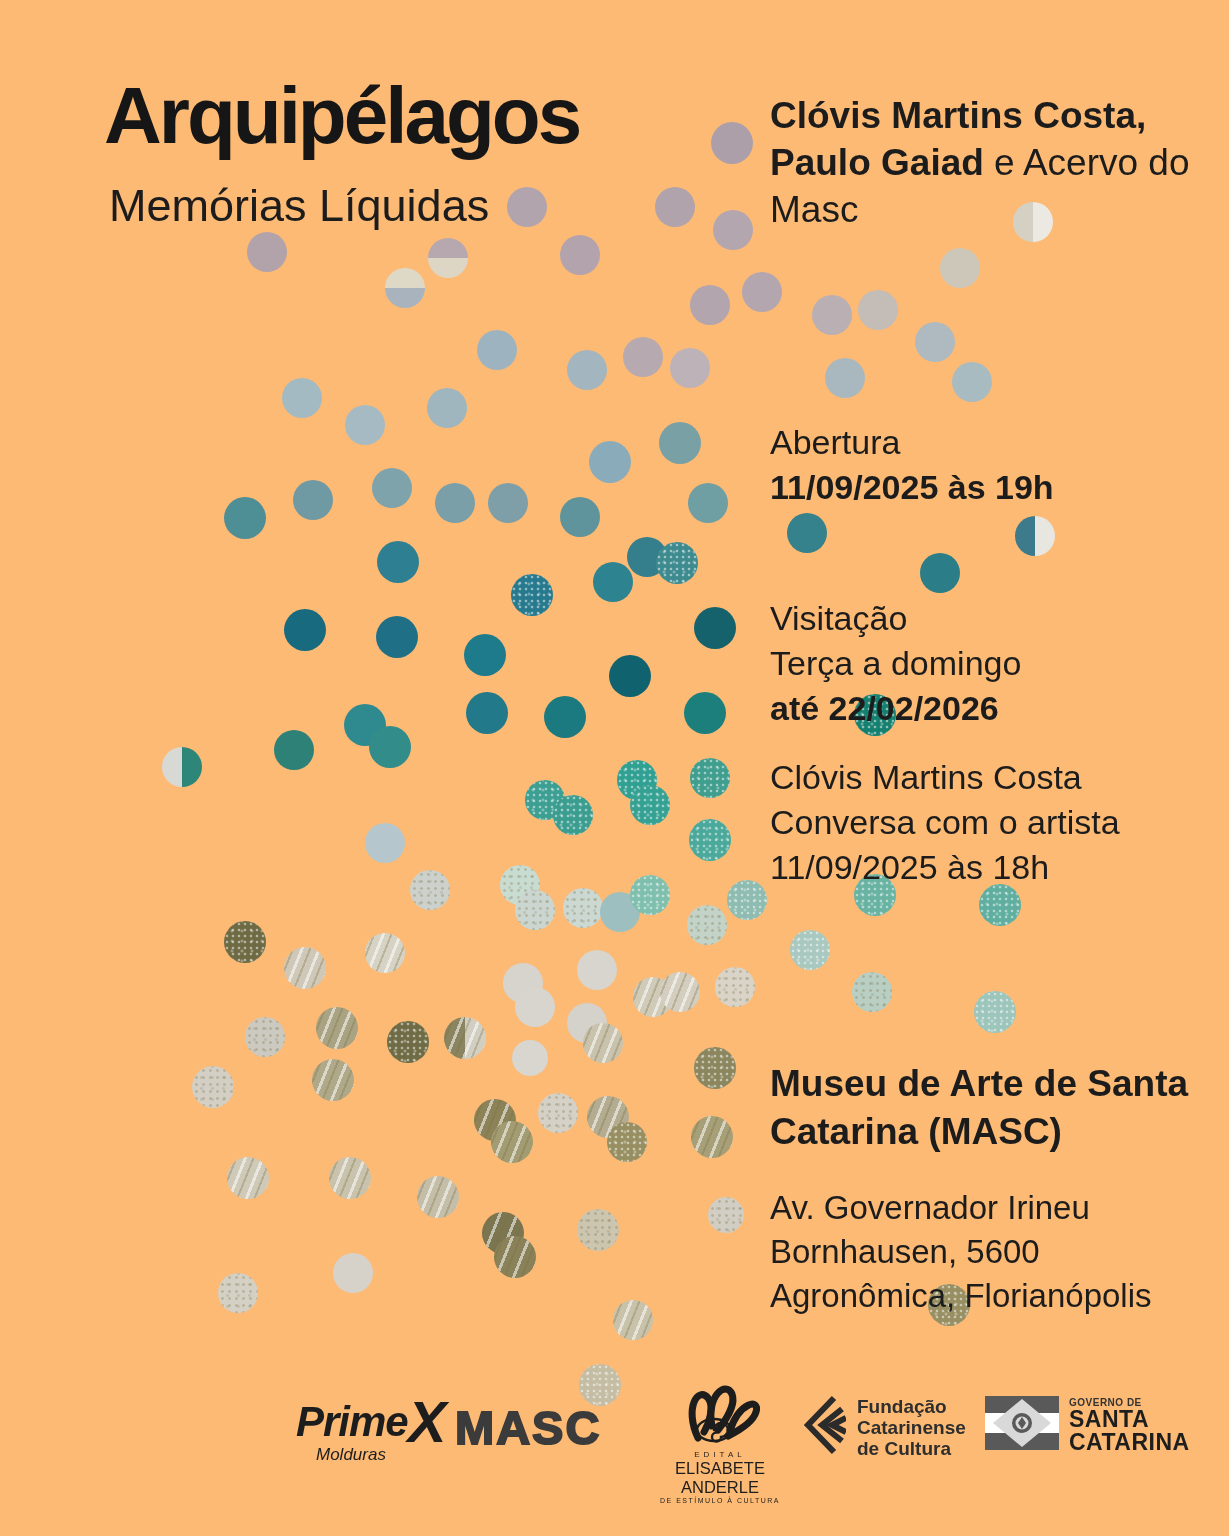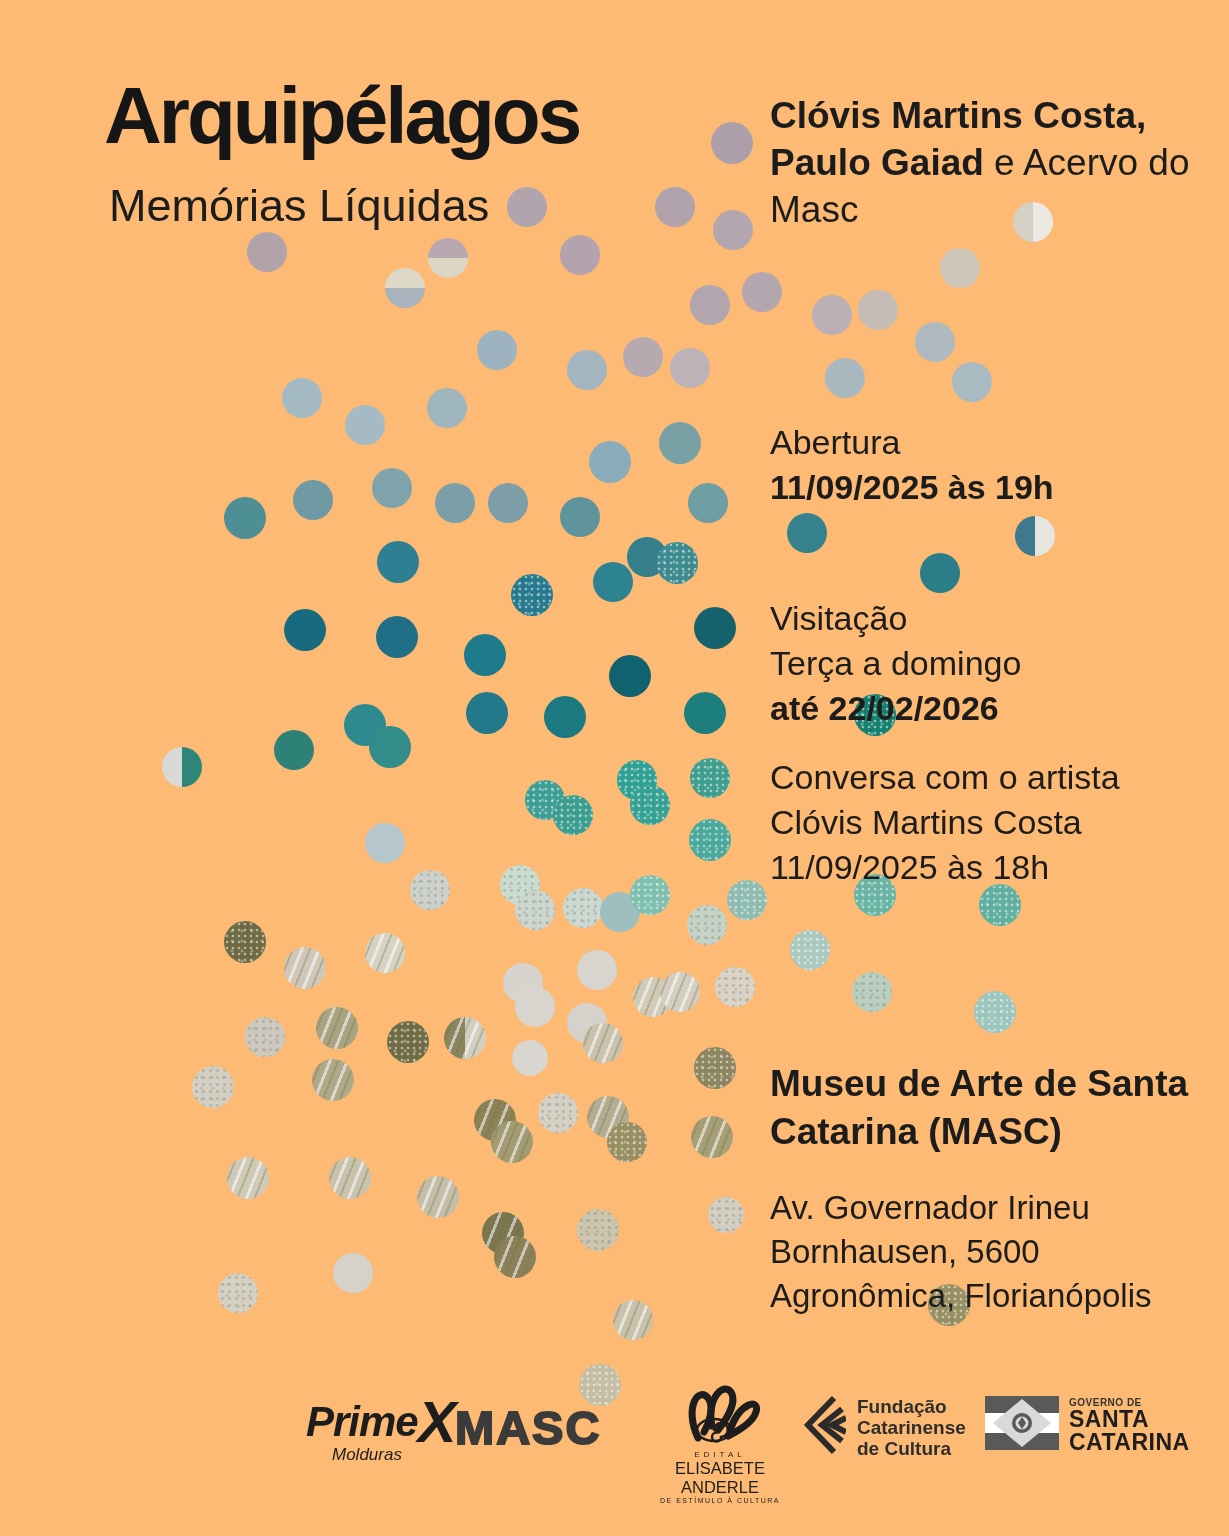--- a/index.html
+++ b/index.html
@@ -25,24 +25,24 @@
   .evt{position:absolute;left:770px;font-size:34px;line-height:45px;}
   .evt .line{white-space:nowrap;}
   .venue{position:absolute;left:770px;top:1060px;width:430px;font-size:37px;font-weight:700;line-height:48px;}
   .addr{position:absolute;left:770px;top:1186px;font-size:33px;line-height:44px;}
   
   .logos{position:absolute;left:0;top:1378px;width:1229px;height:130px;}
   .lg{position:absolute;color:#474747;}
   .lg-helena{left:84px;top:20px;display:flex;gap:11px;align-items:center;}
   .hf1{font-size:27px;letter-spacing:1px;color:#4d4d4d;line-height:28px;}
   .hf2{font-size:14px;letter-spacing:5.5px;color:#4d4d4d;}
-  .lg-primex{left:306px;top:10px;color:#1d1d1d;}
+  .lg-primex{left:296px;top:10px;color:#1d1d1d;}
   .pm{font-style:italic;font-weight:700;font-size:42px;letter-spacing:-1px;}
   .pmx{font-size:58px;font-weight:700;font-style:italic;vertical-align:-6px;}
-  .pms{font-style:italic;font-size:17px;margin-top:-10px;margin-left:26px;}
+  .pms{font-style:italic;font-size:17px;margin-top:-10px;margin-left:20px;}
   .lg-masc{left:455px;top:22px;font-size:47px;font-weight:800;letter-spacing:2px;color:#3b3b3b;
            -webkit-text-stroke:2px #3b3b3b;}
   .lg-ea{left:642px;top:0;width:156px;text-align:center;color:#1d1d1d;}
   .ea-t{font-size:8px;letter-spacing:4px;margin-top:-2px;}
   .ea-n{font-size:16.5px;letter-spacing:0px;}
   .ea-b{font-size:7px;letter-spacing:1.5px;}
   .lg-fcc{left:800px;top:16px;display:flex;gap:11px;align-items:center;}
   .fcc-txt{font-size:19px;font-weight:700;line-height:21px;color:#2e2e2e;}
   .lg-gov{left:985px;top:18px;display:flex;gap:10px;align-items:center;}
   .gv-t{font-size:10px;font-weight:700;letter-spacing:.5px;color:#333;}
@@ -175,22 +175,22 @@
   <div class="evt" style="top:420px">
       <div class="line">Abertura</div>
       <div class="line b">11/09/2025 às 19h</div>
     </div>
   <div class="evt" style="top:596px">
       <div class="line">Visitação</div>
       <div class="line">Terça a domingo</div>
       <div class="line b">até 22/02/2026</div>
     </div>
   <div class="evt" style="top:755px">
+      <div class="line">Clóvis Martins Costa</div>
       <div class="line">Conversa com o artista</div>
-      <div class="line">Clóvis Martins Costa</div>
       <div class="line">11/09/2025 às 18h</div>
     </div>
 
   <div class="venue">Museu de Arte de Santa Catarina (MASC)</div>
   <div class="addr">
       <div>Av. Governador Irineu</div>
       <div>Bornhausen, 5600</div>
       <div>Agronômica, Florianópolis</div>
     </div>
 

